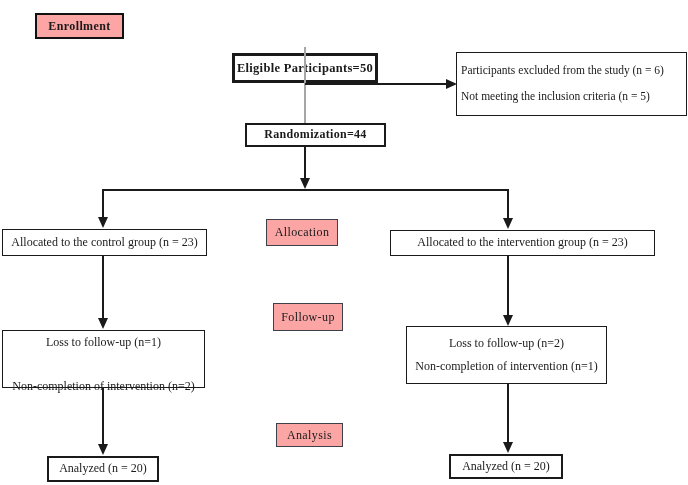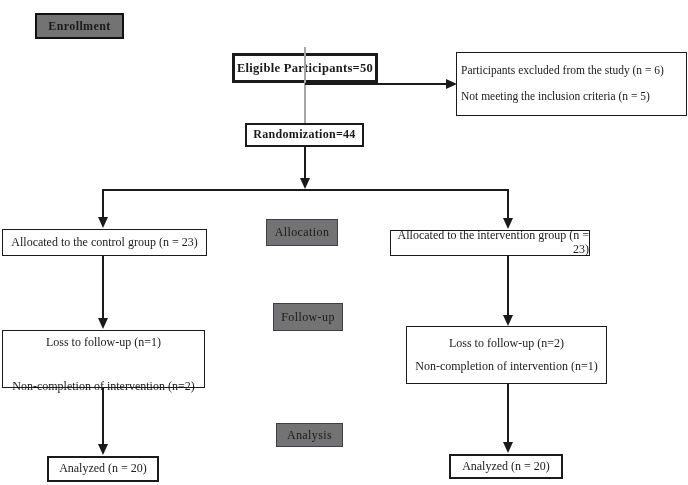--- a/index.html
+++ b/index.html
@@ -22,21 +22,21 @@
     text-align: center;
     font-size: 12px;
     line-height: 1.15;
     box-sizing: border-box;
   }
   .bold { font-weight: bold; letter-spacing: 0.3px; }
   .thick { border-width: 3px; margin-top: 36px; }
   .medium { border-width: 2px; }
   .stage {
     position: absolute;
-    background: #737373;
+    background: #fca5a5;
     border: 1px solid #3c4049;
     display: flex;
     align-items: center;
     justify-content: center;
     font-size: 12px;
     letter-spacing: 0.4px;
     box-sizing: border-box;
   }
   .two-line {
     flex-direction: column;
@@ -74,35 +74,35 @@
   <div class="line gray" style="left:304px; top:47px; width:1.5px; height:76px;"></div>
 
   <div class="line" style="left:305px; top:83px; width:141px; height:1.5px;"></div>
   <div class="arrow-right" style="left:446px; top:79px;"></div>
 
   <div class="box two-line left-text" style="left:456px; top:52px; width:231px; height:64px;">
     <span>Participants excluded from the study (n = 6)</span>
     <span>Not meeting the inclusion criteria (n = 5)</span>
   </div>
 
-  <div class="box bold medium" style="left:245px; top:123px; width:119px; height:24px;">Randomization=44</div>
+  <div class="box bold medium" style="left:245px; top:123px; width:141px; height:24px;">Randomization=44</div>
 
   <div class="line" style="left:304px; top:147px; width:2px; height:31px;"></div>
   <div class="arrow-down" style="left:300px; top:178px;"></div>
 
   <div class="line" style="left:102px; top:189px; width:406px; height:1.5px;"></div>
 
   <div class="line" style="left:102px; top:189px; width:2px; height:28px;"></div>
   <div class="arrow-down" style="left:98px; top:217px;"></div>
 
   <div class="line" style="left:507px; top:189px; width:2px; height:29px;"></div>
   <div class="arrow-down" style="left:503px; top:218px;"></div>
 
   <div class="box" style="left:2px; top:229px; width:205px; height:27px;">Allocated to the control group (n = 23)</div>
-  <div class="box" style="left:390px; top:230px; width:200px; height:26px;text-align:right;">Allocated to the intervention group (n = 23)</div>
+  <div class="box" style="left:390px; top:230px; width:265px; height:26px;text-align:right;">Allocated to the intervention group (n = 23)</div>
 
   <div class="line" style="left:102px; top:256px; width:2px; height:62px;"></div>
   <div class="arrow-down" style="left:98px; top:318px;"></div>
 
   <div class="line" style="left:507px; top:256px; width:2px; height:59px;"></div>
   <div class="arrow-down" style="left:503px; top:315px;"></div>
 
   <div class="box two-line" style="left:2px; top:330px; width:203px; height:58px;gap:30px;">
     <span>Loss to follow-up (n=1)</span>
     <span>Non-completion of intervention (n=2)</span>

